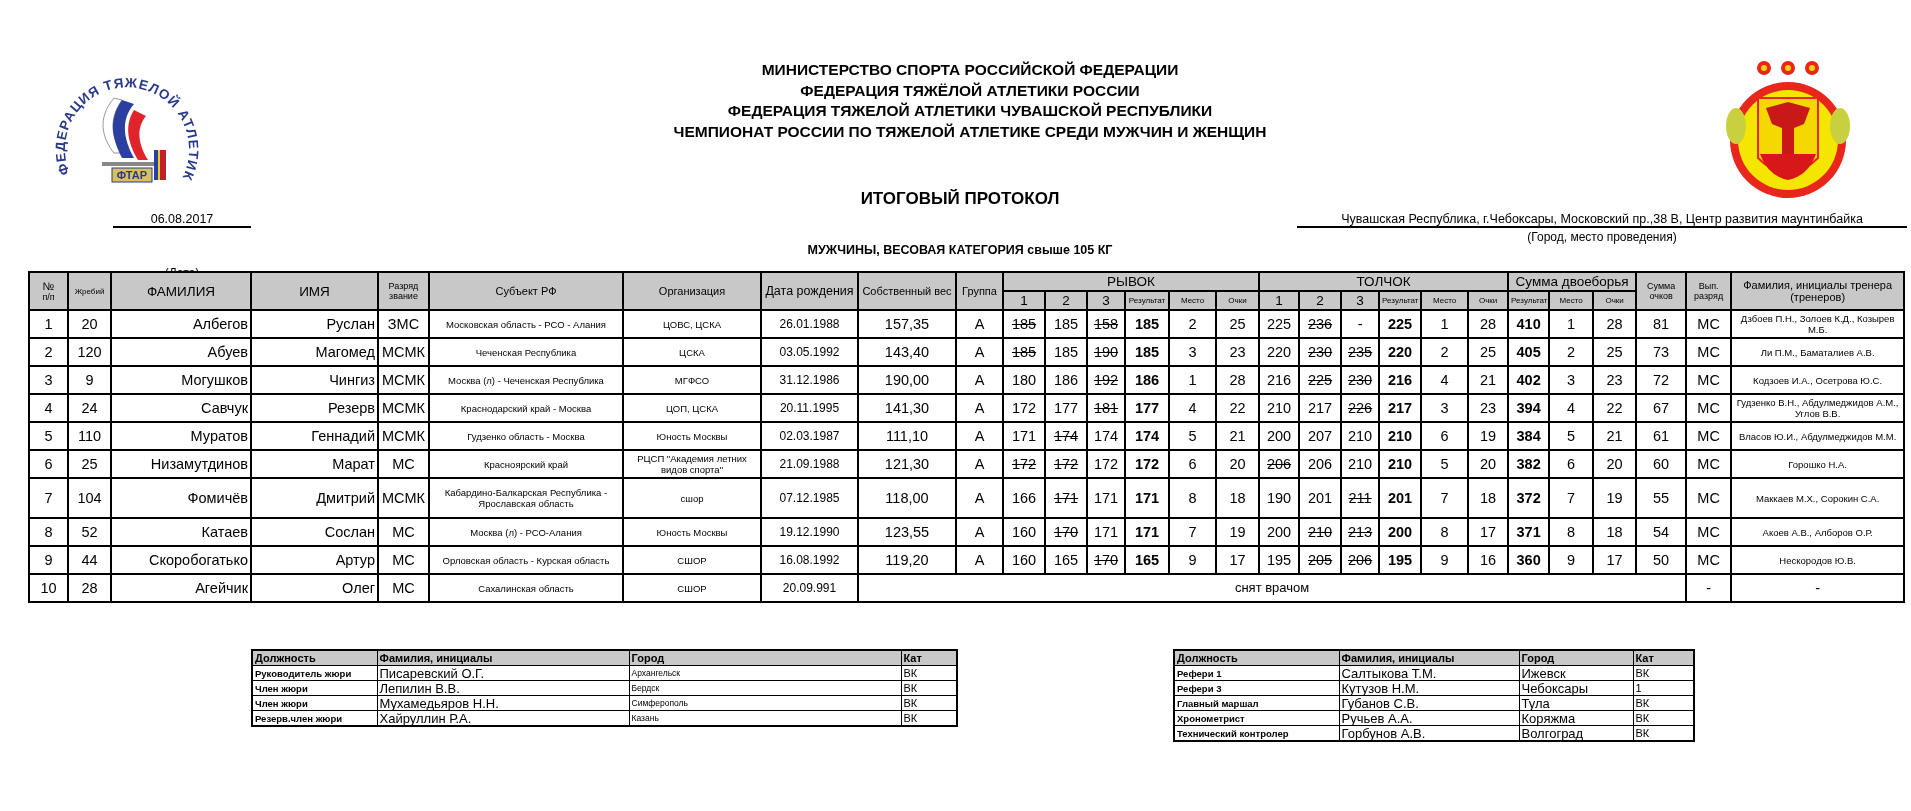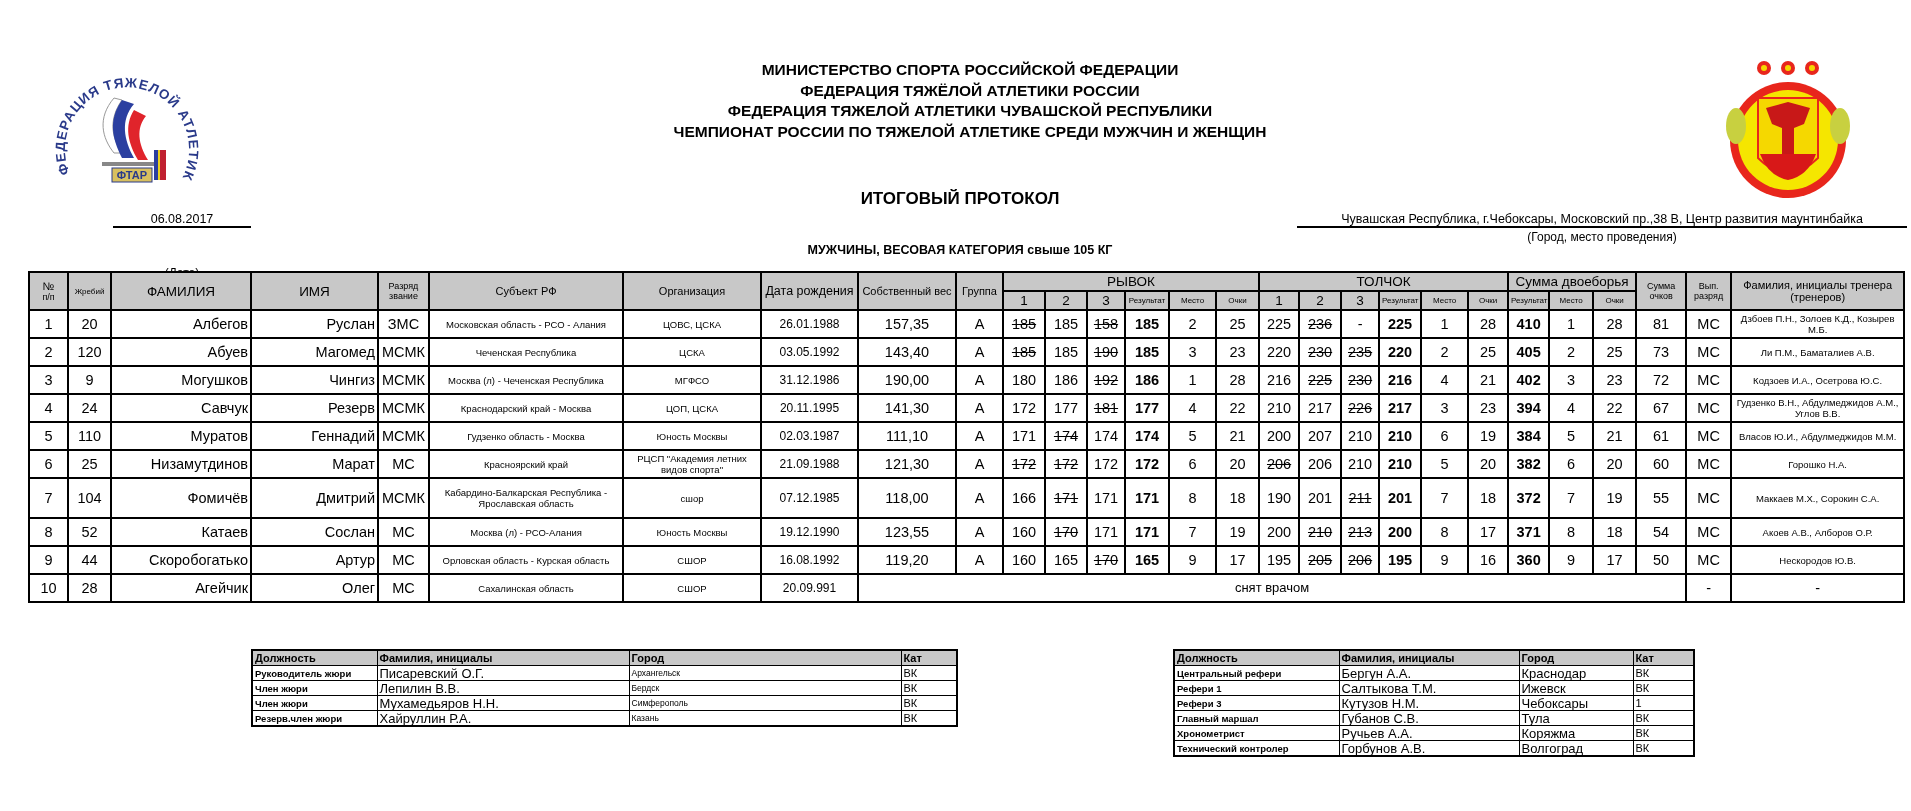--- a/index.html
+++ b/index.html
@@ -529,26 +529,20 @@
   <thead>
       <tr>
     <th>Должность</th>
     <th>Фамилия, инициалы</th>
     <th>Город</th>
     <th>Кат</th>
   </tr>
     </thead>
   <tbody id="ref-body">
       <tr>
-        <td class="role">Центральный рефери</td>
-        <td class="name">Бергун А.А.</td>
-        <td class="city">Краснодар</td>
-        <td class="cat">ВК</td>
-      </tr>
-      <tr>
         <td class="role">Рефери 1</td>
         <td class="name">Салтыкова Т.М.</td>
         <td class="city">Ижевск</td>
         <td class="cat">ВК</td>
       </tr>
       <tr>
         <td class="role">Рефери 3</td>
         <td class="name">Кутузов Н.М.</td>
         <td class="city">Чебоксары</td>
         <td class="cat">1</td>

